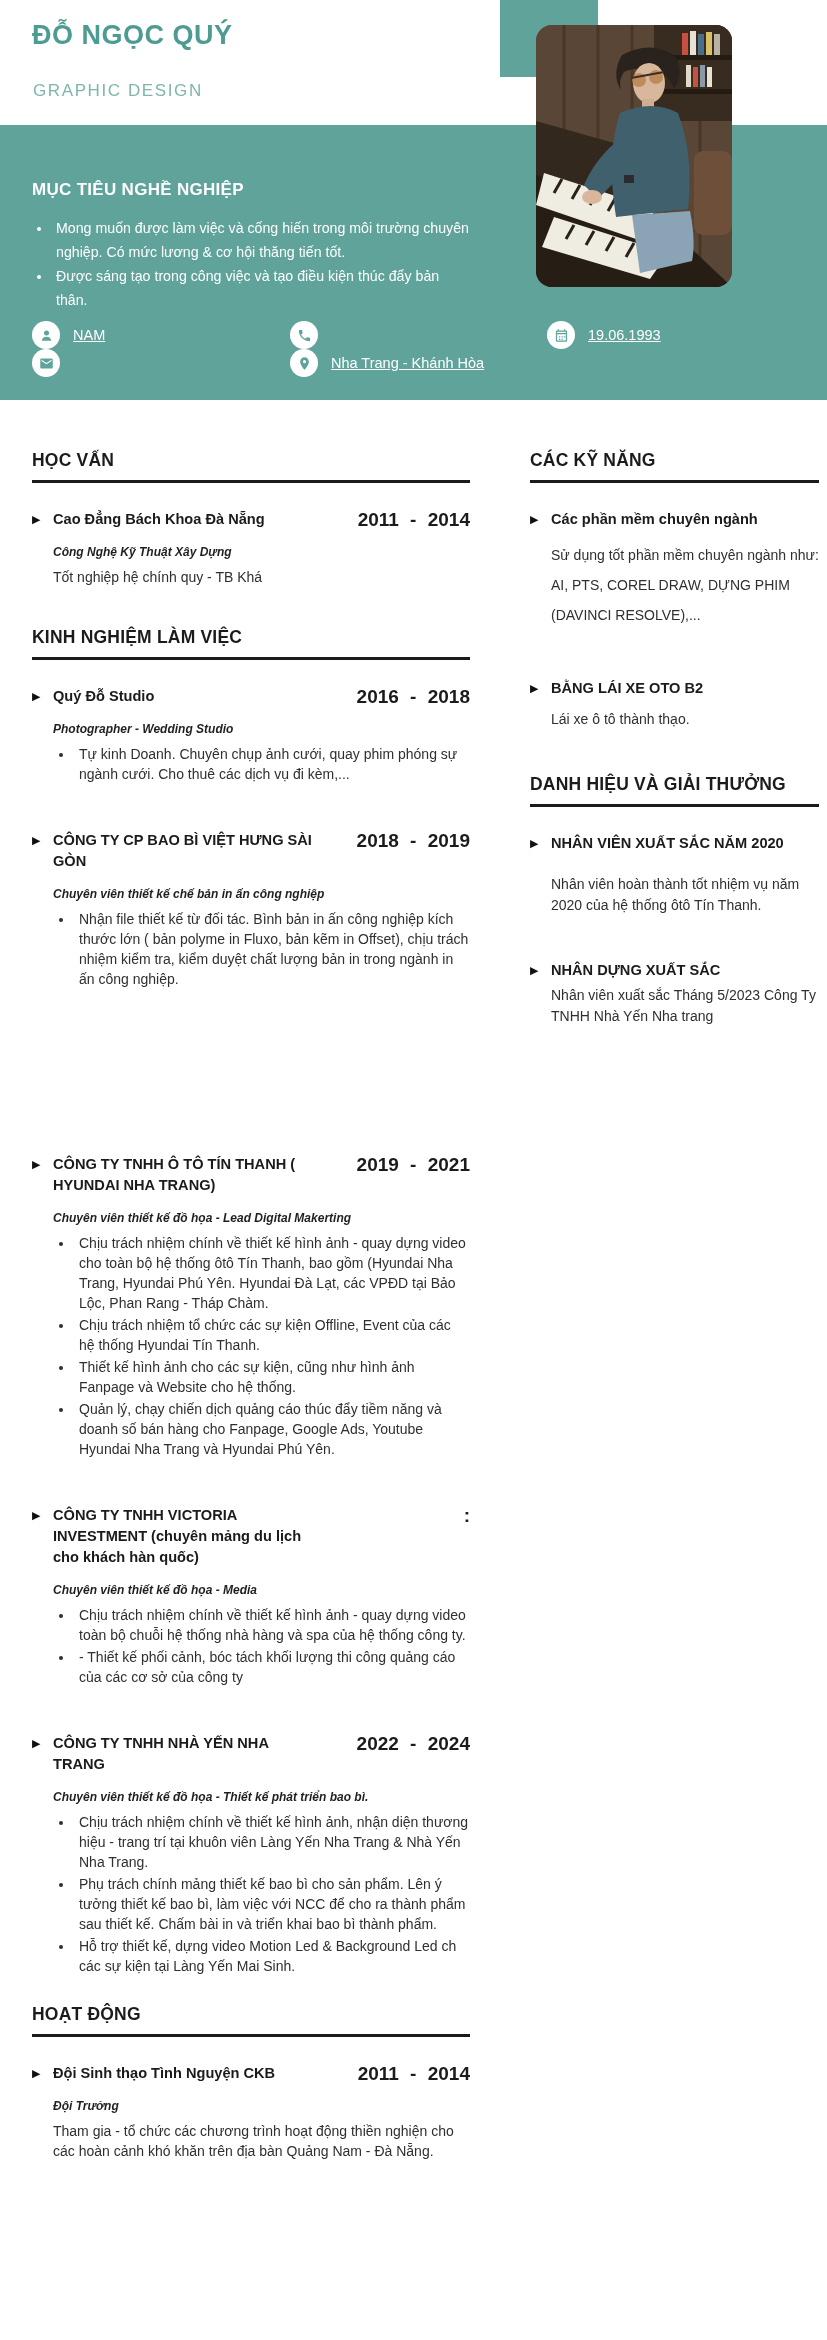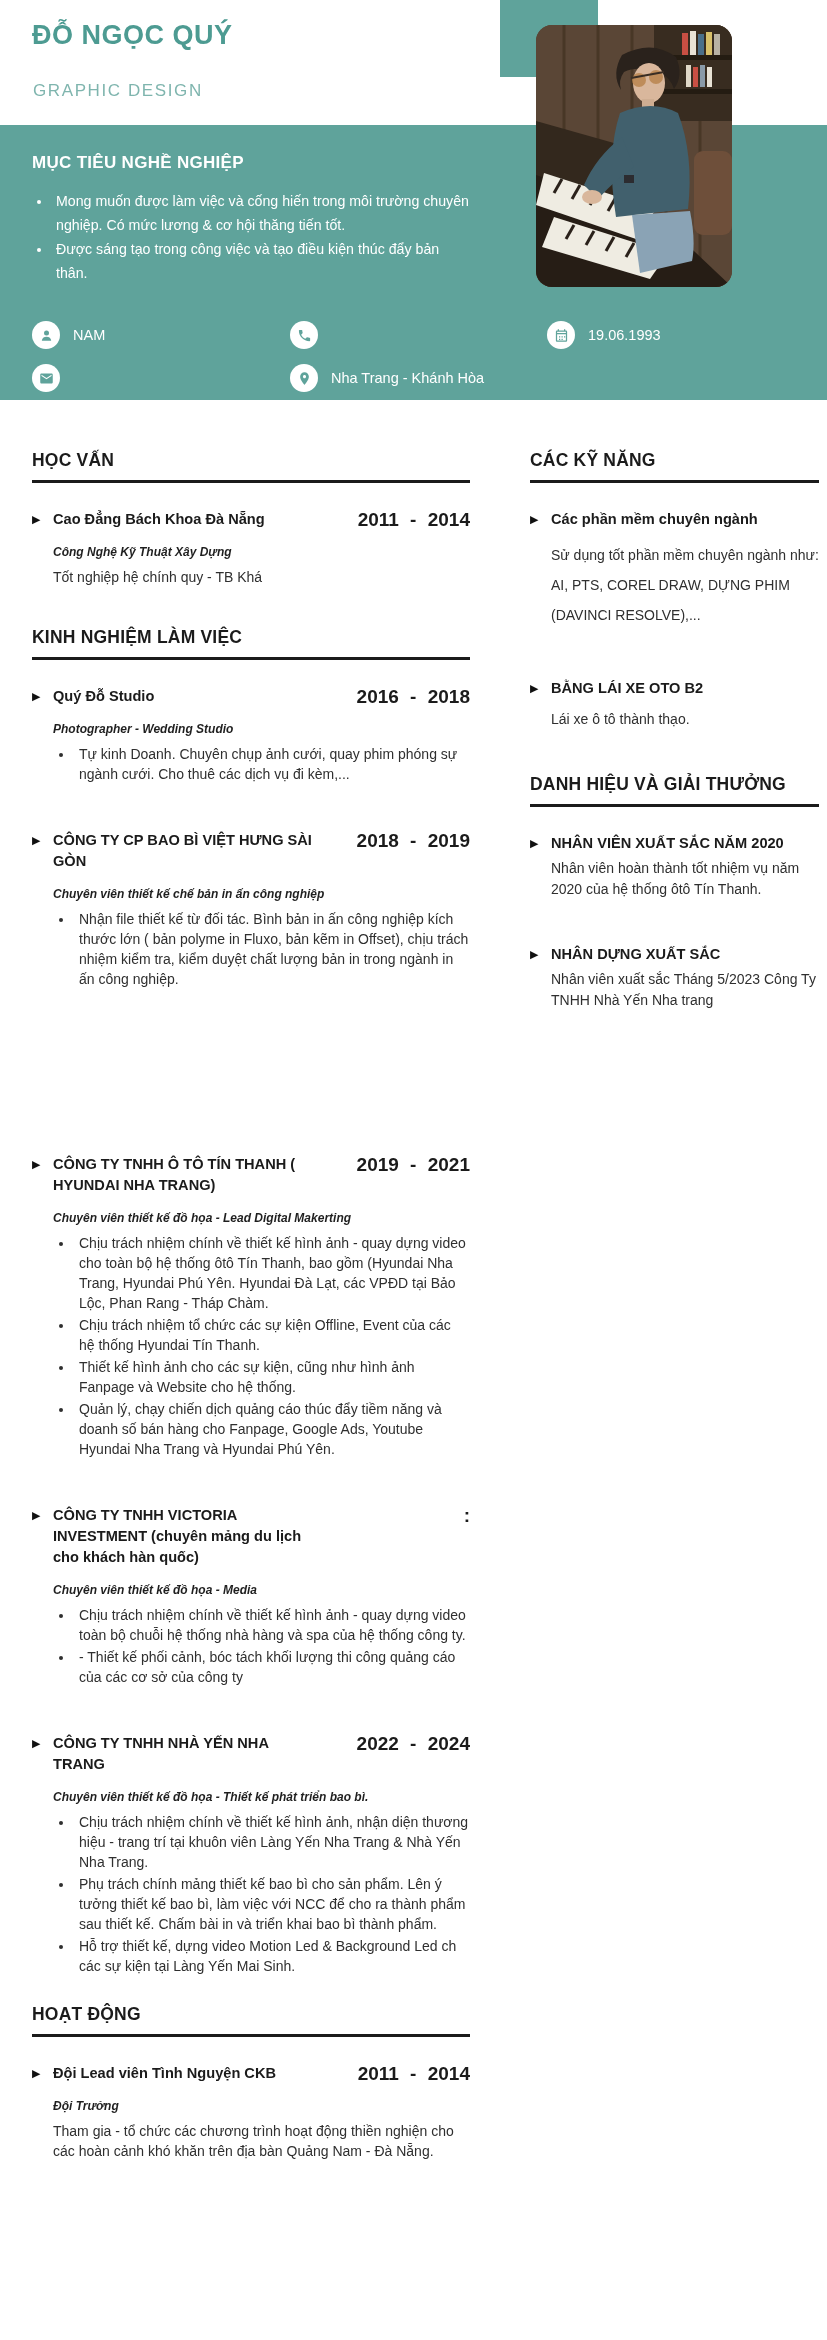--- a/index.html
+++ b/index.html
@@ -11,25 +11,25 @@
   .cand-name{position:absolute;left:32px;top:20px;margin:0;font-size:27px;font-weight:bold;
              color:#4D9B92;letter-spacing:.5px;}
   .cand-role{position:absolute;left:33px;top:81px;font-size:17px;color:#7FB5AE;letter-spacing:1.6px;}
   .deco-square{position:absolute;left:500px;top:0;width:98px;height:77px;background:#5FA39B;}
   .photo{position:absolute;left:536px;top:25px;width:196px;height:262px;border-radius:16px;
          overflow:hidden;z-index:6;background:#5a4636;}
   .photo svg{display:block;width:100%;height:100%;}
 
   
   .banner{position:absolute;left:0;top:125px;width:827px;height:275px;background:#5FA39B;color:#fff;z-index:1;}
-  .obj-heading{margin:0;padding:28px 0 0 32px;font-size:17px;font-weight:bold;letter-spacing:.3px;}
+  .obj-heading{margin:0;padding:55px 0 0 32px;font-size:17px;font-weight:bold;letter-spacing:.3px;}
   .obj-list{margin:16px 0 0 0;padding:0 0 0 52px;width:420px;font-size:14.2px;line-height:24px;}
   .obj-list li{padding-left:4px;}
   .contact-grid{position:absolute;left:32px;top:196px;display:grid;
-                grid-template-columns:258px 257px 240px;row-gap:15px;}
+                grid-template-columns:258px 257px 240px;text-decoration:underline;}
   .contact-item{display:flex;align-items:center;gap:13px;font-size:14.5px;min-height:28px;}
   .cicon{width:28px;height:28px;border-radius:50%;background:#ffffff;display:flex;
          align-items:center;justify-content:center;flex:0 0 28px;}
   .cicon svg{width:15px;height:15px;fill:#5FA39B;}
 
   
   .columns{position:absolute;left:0;top:400px;width:827px;display:flex;padding:50px 32px 0 32px;
            box-sizing:border-box;gap:60px;}
   .col-left{width:438px;flex:0 0 438px;}
   .col-right{width:289px;flex:0 0 289px;}
@@ -262,21 +262,21 @@
             <li>Hỗ trợ thiết kế, dựng video Motion Led &amp; Background Led ch các sự kiện tại Làng Yến Mai Sinh.</li>
           </ul>
         </article>
       </section>
 
       <section class="section tight">
         <h3 class="sec-heading">HOẠT ĐỘNG</h3>
         <article class="entry last">
           <div class="entry-head">
             <span class="marker">▶</span>
-            <h4 class="etitle">Đội Lead viên Tình Nguyện CKB</h4>
+            <h4 class="etitle">Đội Sinh thạo Tình Nguyện CKB</h4>
             <span class="edate">2011 - 2014</span>
           </div>
           <div class="esub">Đội Trưởng</div>
           <p class="etext">Tham gia - tổ chức các chương trình hoạt động thiền nghiện cho các hoàn cảnh khó khăn trên địa bàn Quảng Nam - Đà Nẵng.</p>
         </article>
       </section>
 
     </div>
 
     <div class="col-right">
@@ -299,21 +299,21 @@
         </article>
       </section>
 
       <section class="section">
         <h3 class="sec-heading">DANH HIỆU VÀ GIẢI THƯỞNG</h3>
         <article class="entry">
           <div class="entry-head">
             <span class="marker">▶</span>
             <h4 class="etitle">NHÂN VIÊN XUẤT SẮC NĂM 2020</h4>
           </div>
-          <p class="etext" style="margin-top:4px;">Nhân viên hoàn thành tốt nhiệm vụ năm 2020 của hệ thống ôtô Tín Thanh.</p>
+          <p class="etext" style="margin-top:20px;">Nhân viên hoàn thành tốt nhiệm vụ năm 2020 của hệ thống ôtô Tín Thanh.</p>
         </article>
         <article class="entry last">
           <div class="entry-head">
             <span class="marker">▶</span>
             <h4 class="etitle">NHÂN DỰNG XUẤT SẮC</h4>
           </div>
           <p class="etext" style="margin-top:4px;">Nhân viên xuất sắc Tháng 5/2023 Công Ty TNHH Nhà Yến Nha trang</p>
         </article>
       </section>
 

